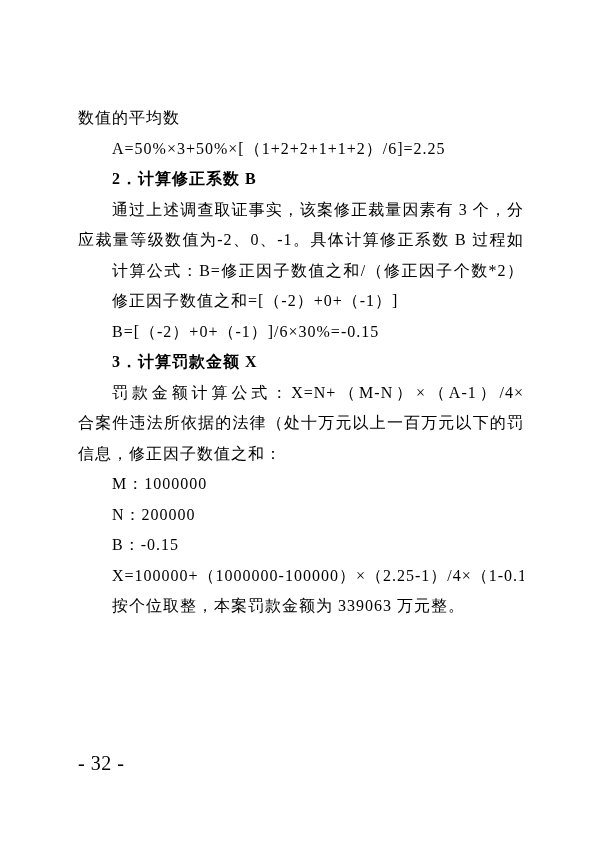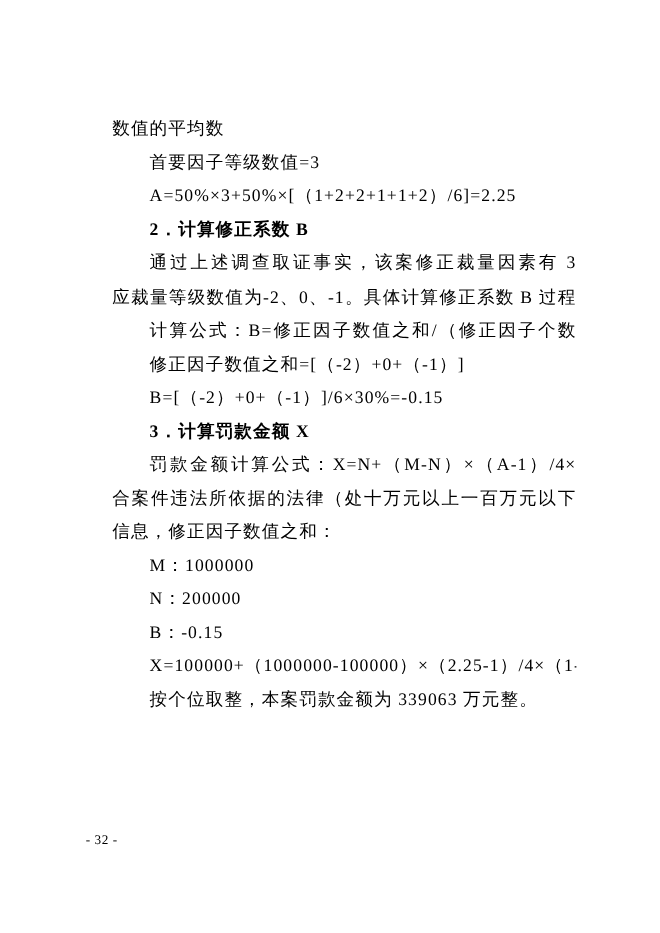--- a/index.html
+++ b/index.html
@@ -22,49 +22,47 @@
     top: 103px;
     width: 446px;
     font-size: 16px;
     letter-spacing: 1px;
   }
   .line {
     height: 30.5px;
     line-height: 30.5px;
     white-space: nowrap;
     overflow: hidden;
-    margin-left: 24px;
   }
   .indent {
     padding-left: 34px;
   }
   .bold {
     font-weight: bold;
   }
   .justify {
     white-space: normal;
     text-align: justify;
     text-align-last: justify;
   }
   .page-footer {
     position: absolute;
     left: 78px;
     top: 753px;
-    font-size: 12px;
+    font-size: 20px;
     line-height: 20px;
     letter-spacing: 0.5px;
   }
 </style>
 </head>
 <body>
 
 <div class="page">
   <div class="doc-body">
     <div class="line">数值的平均数</div>
-    <div class="line indent">首要因子等级数值=3</div>
     <div class="line indent">A=50%×3+50%×[（1+2+2+1+1+2）/6]=2.25</div>
     <div class="line indent bold">2．计算修正系数 B</div>
     <div class="line indent justify">通过上述调查取证事实，该案修正裁量因素有 3 个，分别对</div>
     <div class="line justify">应裁量等级数值为-2、0、-1。具体计算修正系数 B 过程如下：</div>
     <div class="line indent justify">计算公式：B=修正因子数值之和/（修正因子个数*2）×30%。</div>
     <div class="line indent">修正因子数值之和=[（-2）+0+（-1）]</div>
     <div class="line indent">B=[（-2）+0+（-1）]/6×30%=-0.15</div>
     <div class="line indent bold">3．计算罚款金额 X</div>
     <div class="line indent justify">罚款金额计算公式：X=N+（M-N）×（A-1）/4×（1+B）结</div>
     <div class="line justify">合案件违法所依据的法律（处十万元以上一百万元以下的罚款）</div>

